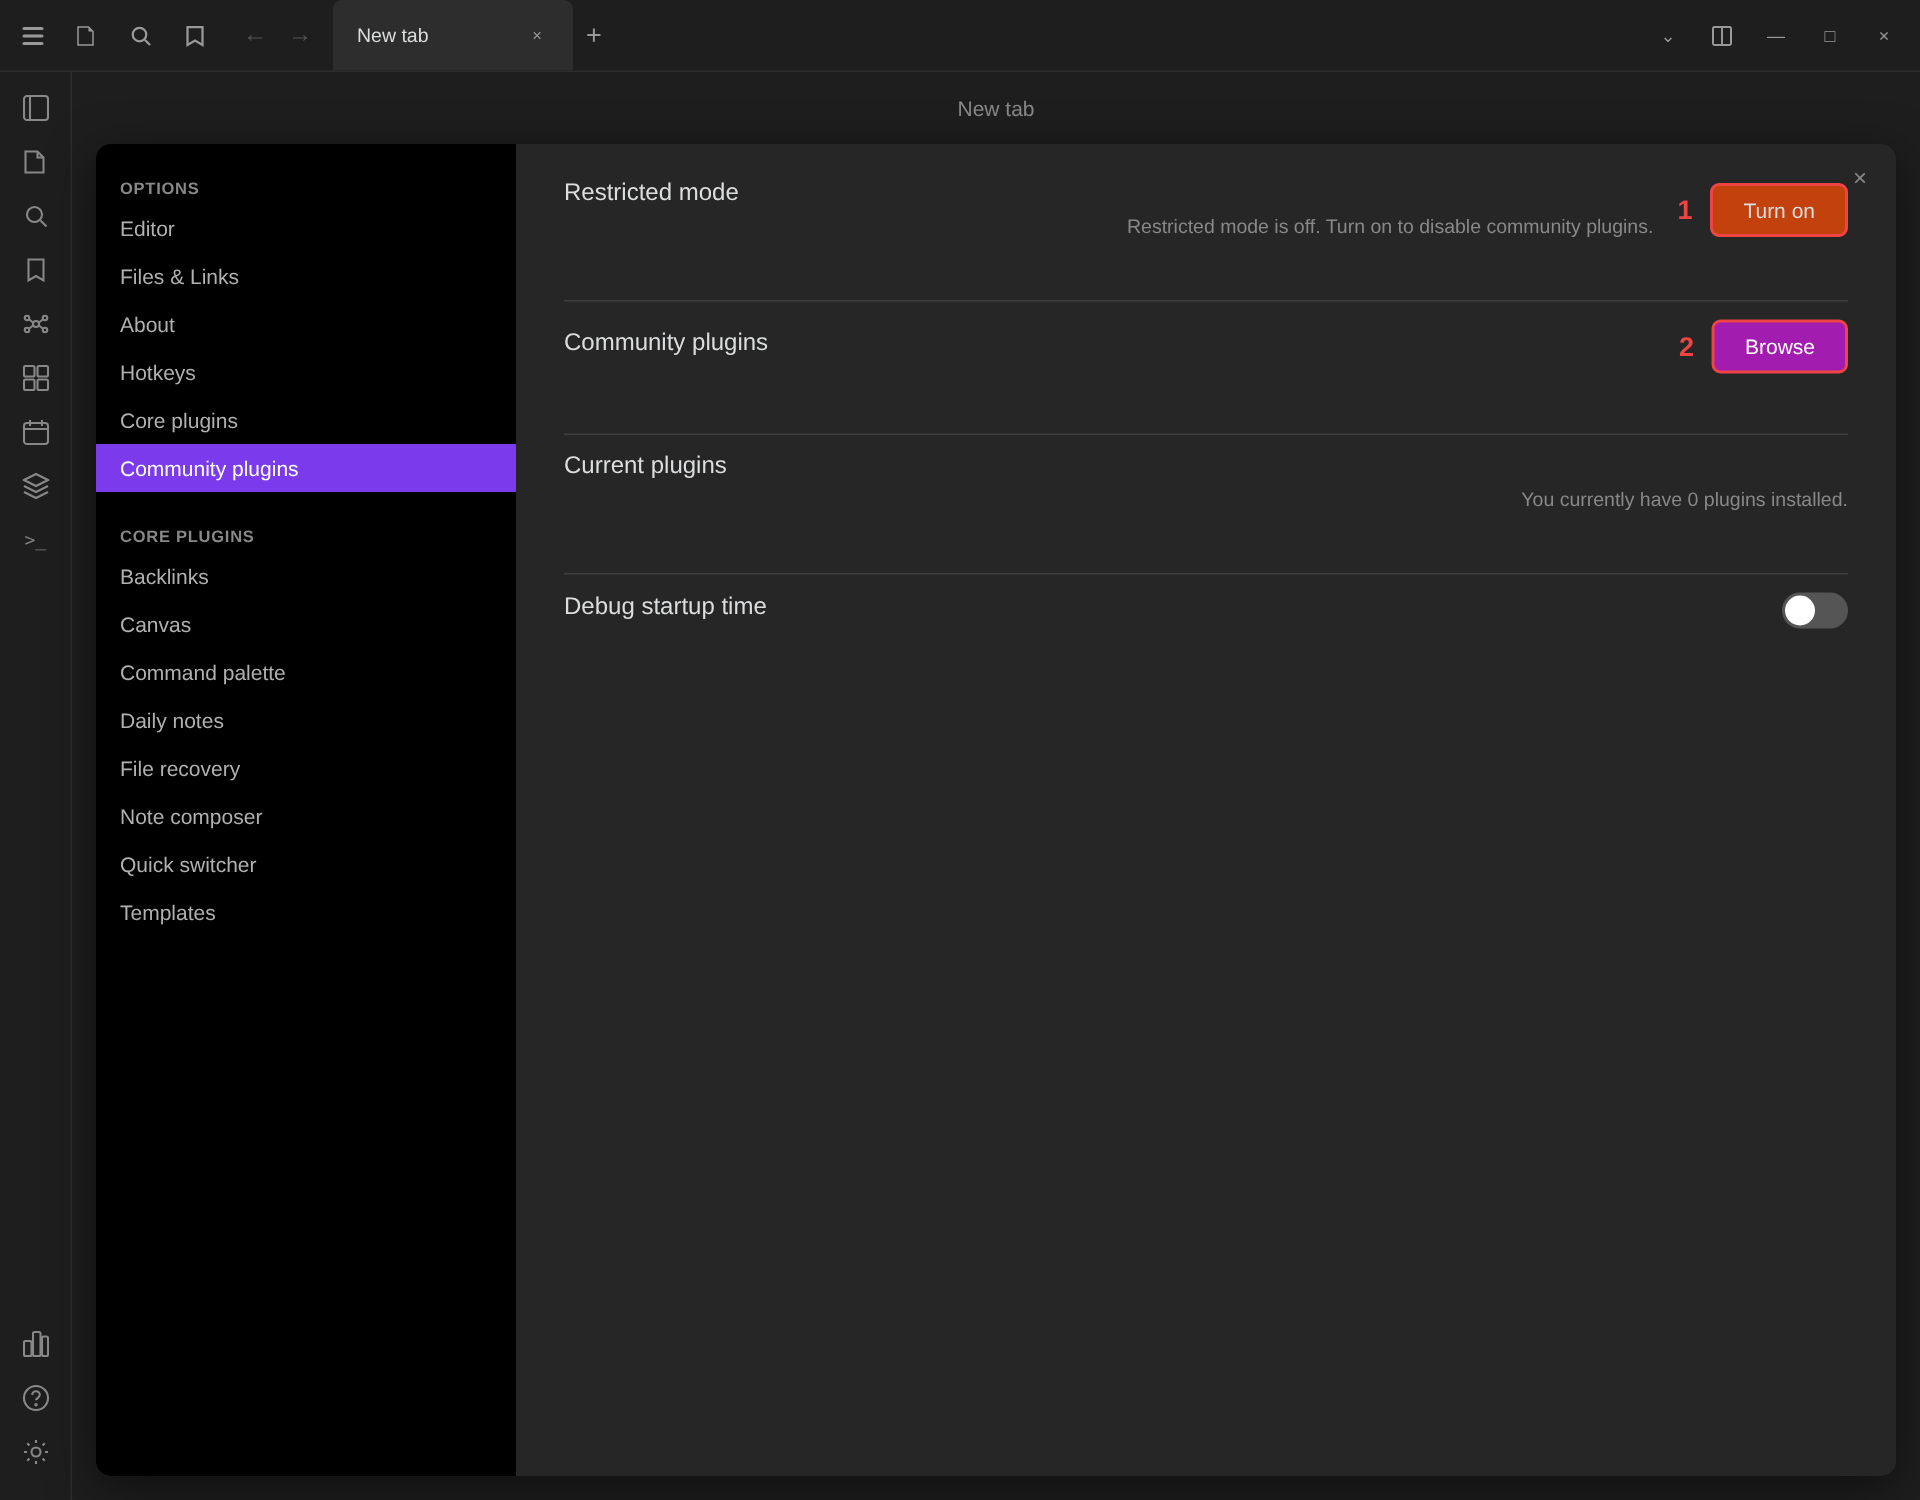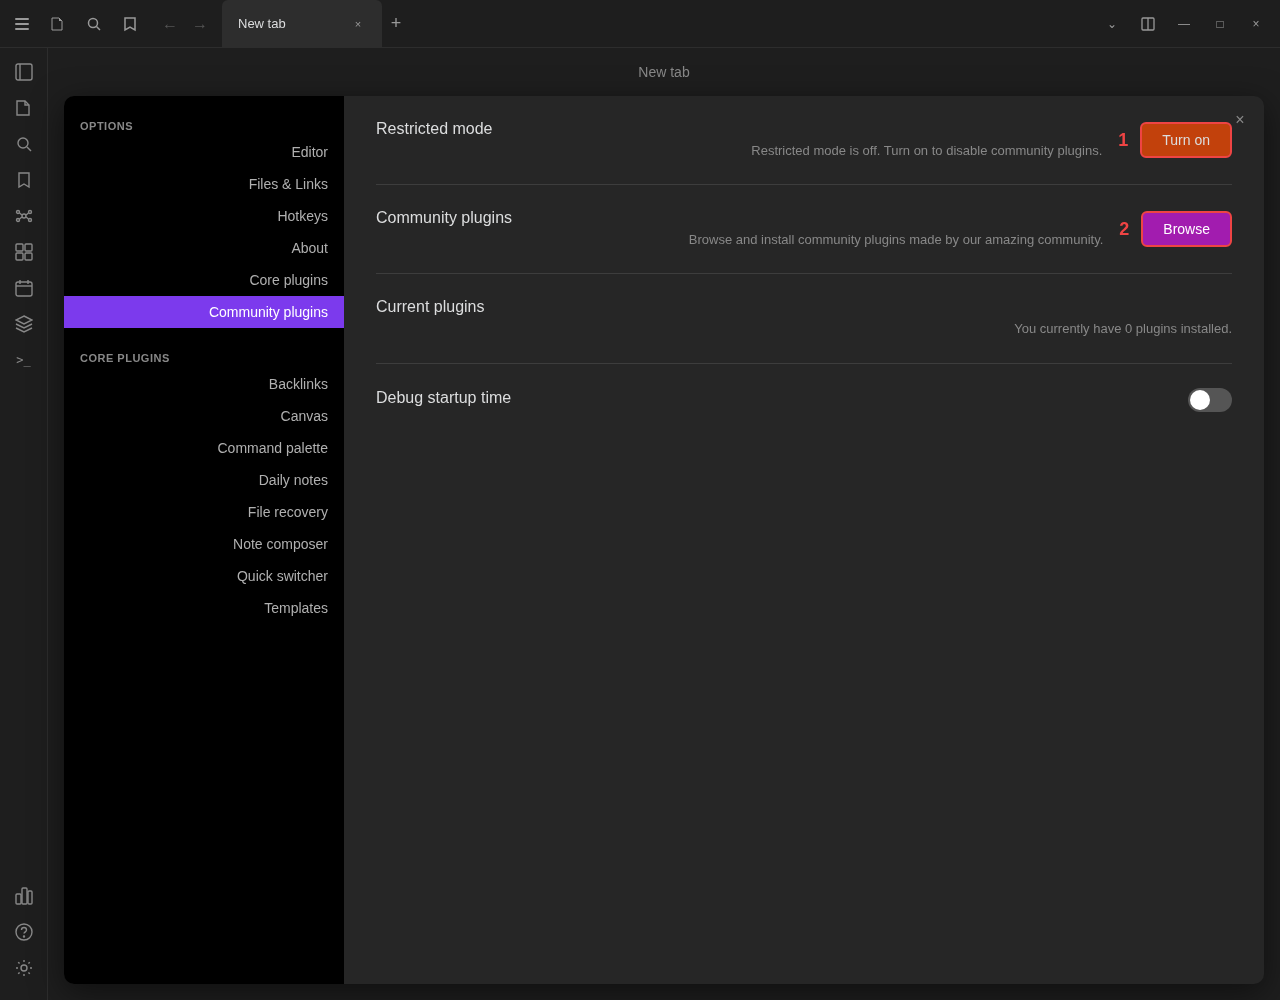--- a/index.html
+++ b/index.html
@@ -202,39 +202,38 @@
     }
     .settings-item {
       display: block;
       padding: 8px 16px;
       color: #b0b0b0;
       font-size: 14px;
       cursor: pointer;
       border-radius: 0;
       text-decoration: none;
       transition: background 0.1s;
-      text-align: right;
     }
     .settings-item.active {
       background: #7c3aed;
       color: #fff;
     }
 
     
     .settings-content {
       flex: 1;
       padding: 24px 32px;
       overflow-y: auto;
       position: relative;
     }
 
     
     .settings-section {
-      margin-bottom: 24px;
-      padding-bottom: 24px;
+      margin-bottom: 12px;
+      padding-bottom: 40px;
       border-bottom: 1px solid #3d3d3d;
     }
     .settings-section:last-child { border-bottom: none; }
 
     .settings-row {
       display: flex;
       align-items: center;
       justify-content: space-between;
       gap: 16px;
     }
@@ -463,22 +462,22 @@
     <div class="new-tab-header">New tab</div>
 
     <div class="settings-overlay">
       <div class="settings-close">×</div>
 
       <div class="settings-sidebar">
         <div class="settings-section-label">Options</div>
 
         <div class="settings-item">Editor</div>
         <div class="settings-item">Files &amp; Links</div>
+        <div class="settings-item">About</div>
         <div class="settings-item">Hotkeys</div>
-        <div class="settings-item">About</div>
         <div class="settings-item">Core plugins</div>
         <div class="settings-item active">Community plugins</div>
 
         <div class="settings-section-label" style="margin-top:16px;">Core plugins</div>
 
         <div class="settings-item">Backlinks</div>
         <div class="settings-item">Canvas</div>
         <div class="settings-item">Command palette</div>
         <div class="settings-item">Daily notes</div>
         <div class="settings-item">File recovery</div>
@@ -499,21 +498,20 @@
               <span class="step-indicator">1</span>
               <button class="btn-turn-on">Turn on</button>
             </div>
           </div>
         </div>
 
         <div class="settings-section">
           <div class="settings-row">
             <div class="settings-row-text">
               <div class="settings-title">Community plugins</div>
-              <div class="settings-desc">Browse and install community plugins made by our amazing community.</div>
             </div>
             <div class="settings-row-right">
               <span class="step-indicator">2</span>
               <button class="btn-browse">Browse</button>
             </div>
           </div>
         </div>
 
         <div class="settings-section">
           <div class="settings-title">Current plugins</div>

